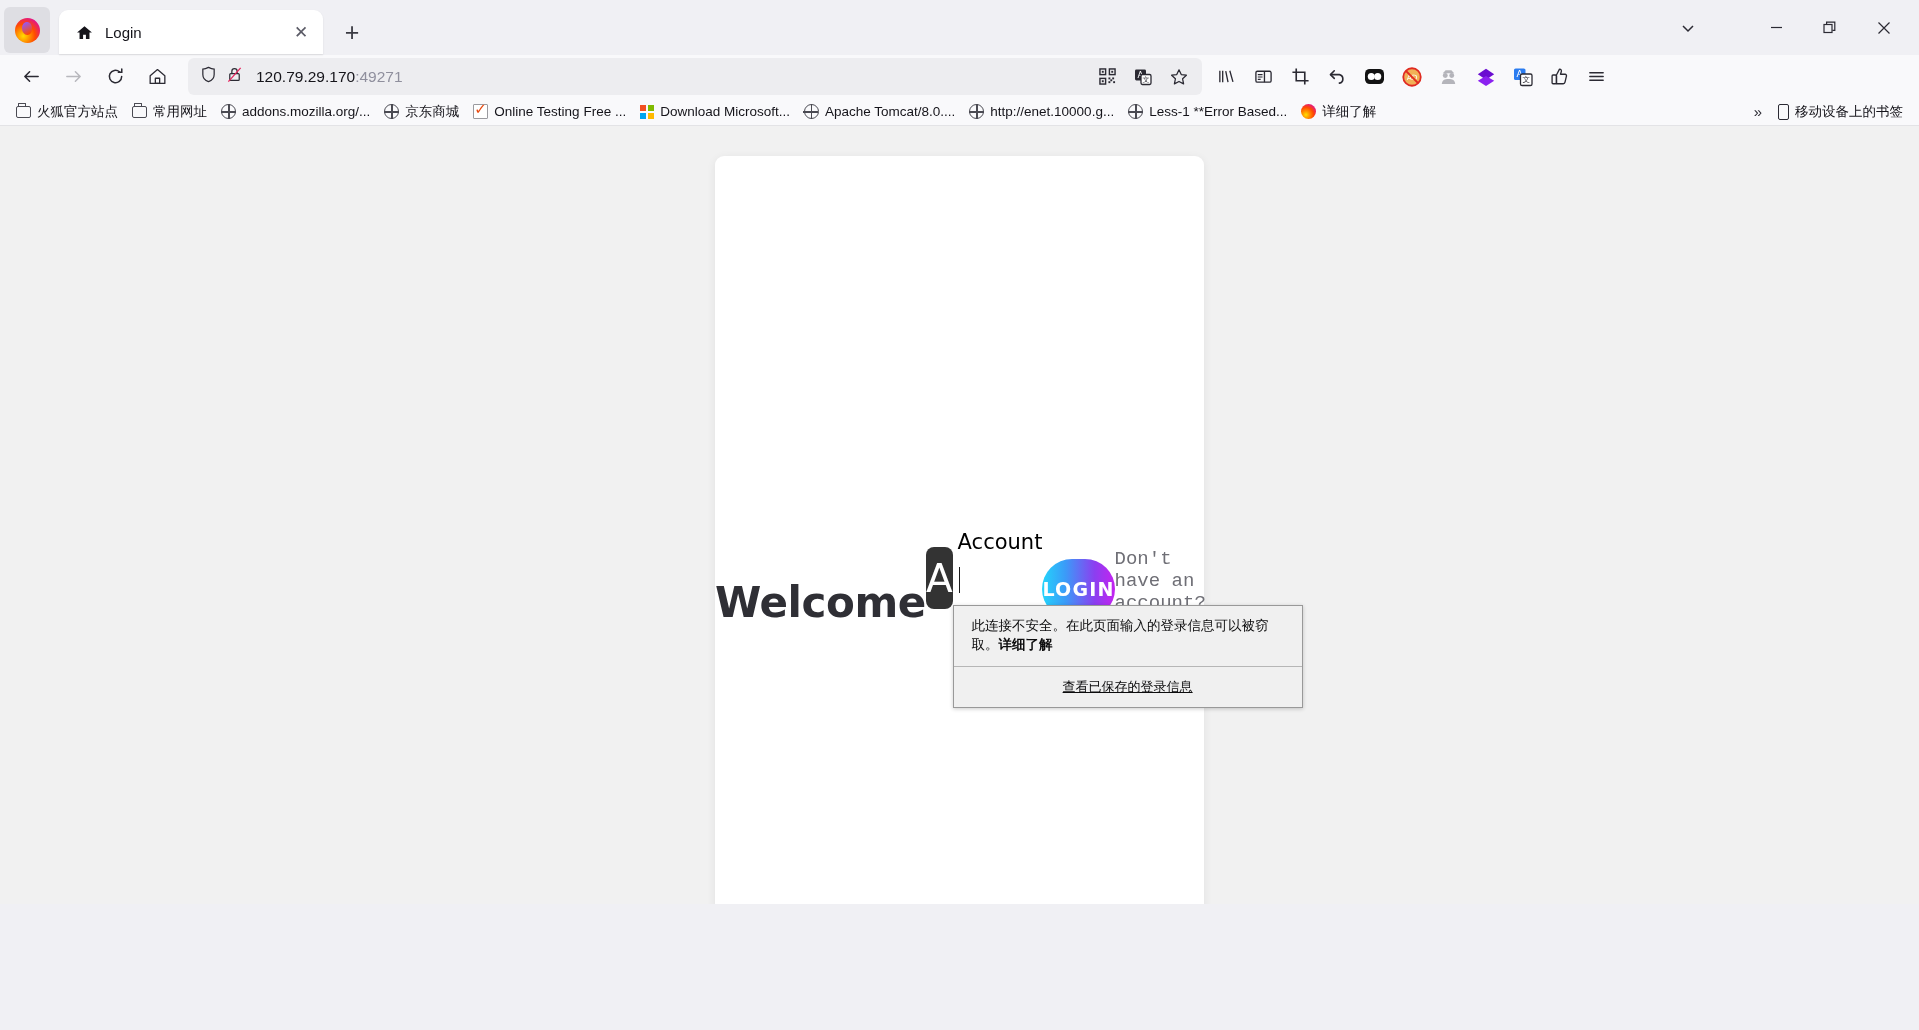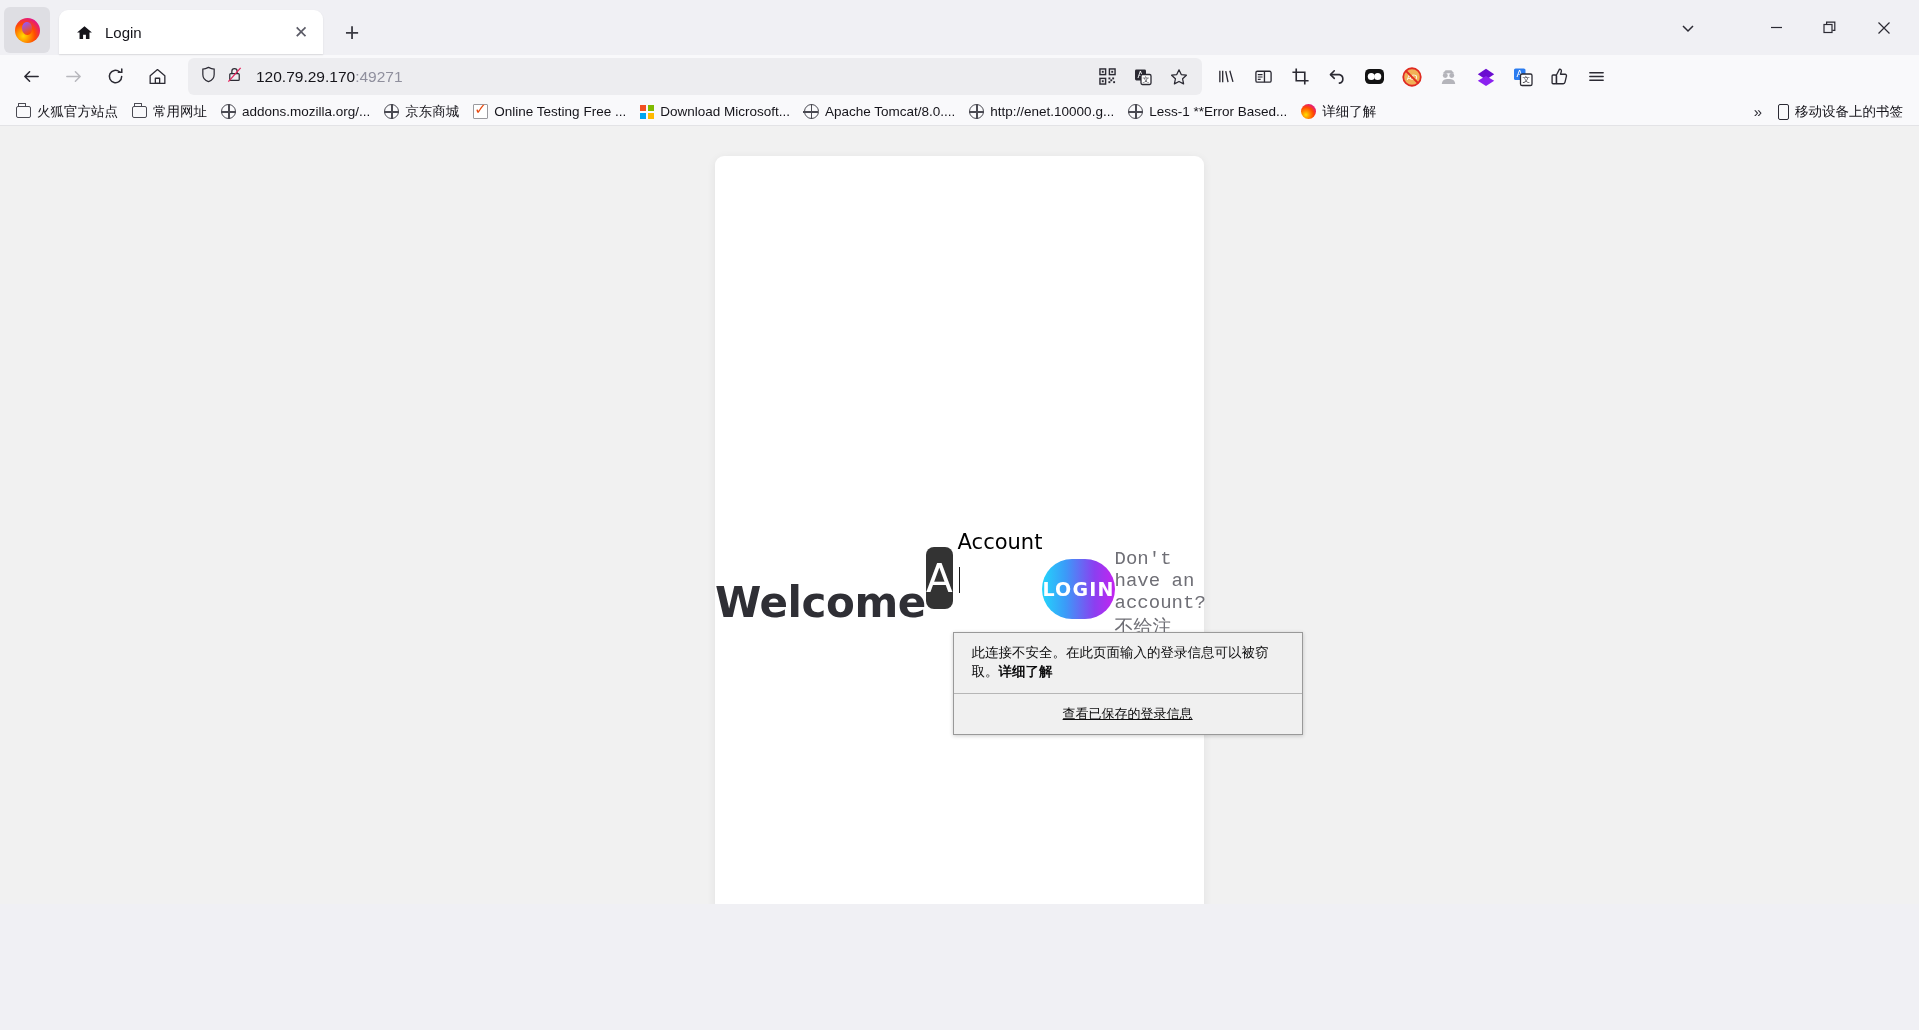--- a/index.html
+++ b/index.html
@@ -217,21 +217,21 @@
     display: flex; align-items: center; justify-content: center;
   }
   .signup-line {
     margin-top: 140px; margin-bottom: 50px;
     font-size: 19px; color: #6f6f76;
     font-family: Liberation Mono, monospace;
   }
 
   
   .insecure-popup {
-    position: absolute; left: 0px; top: 102px; width: 350px;
+    position: absolute; left: 0px; top: 75px; width: 350px;
     background: #f0f0f0; border: 1px solid #999999;
     box-shadow: 0 1px 4px rgba(0,0,0,.20); z-index: 50;
     font-family: "DejaVu Sans", "Liberation Sans", sans-serif;
   }
   .insecure-msg {
     padding: 10px 14px 11px 18px; font-size: 13.5px; color: #0c0c0d;
     line-height: 1.42; border-bottom: 1px solid #b6b6b6;
   }
   .insecure-msg b { font-weight: bold; }
   .insecure-action {

